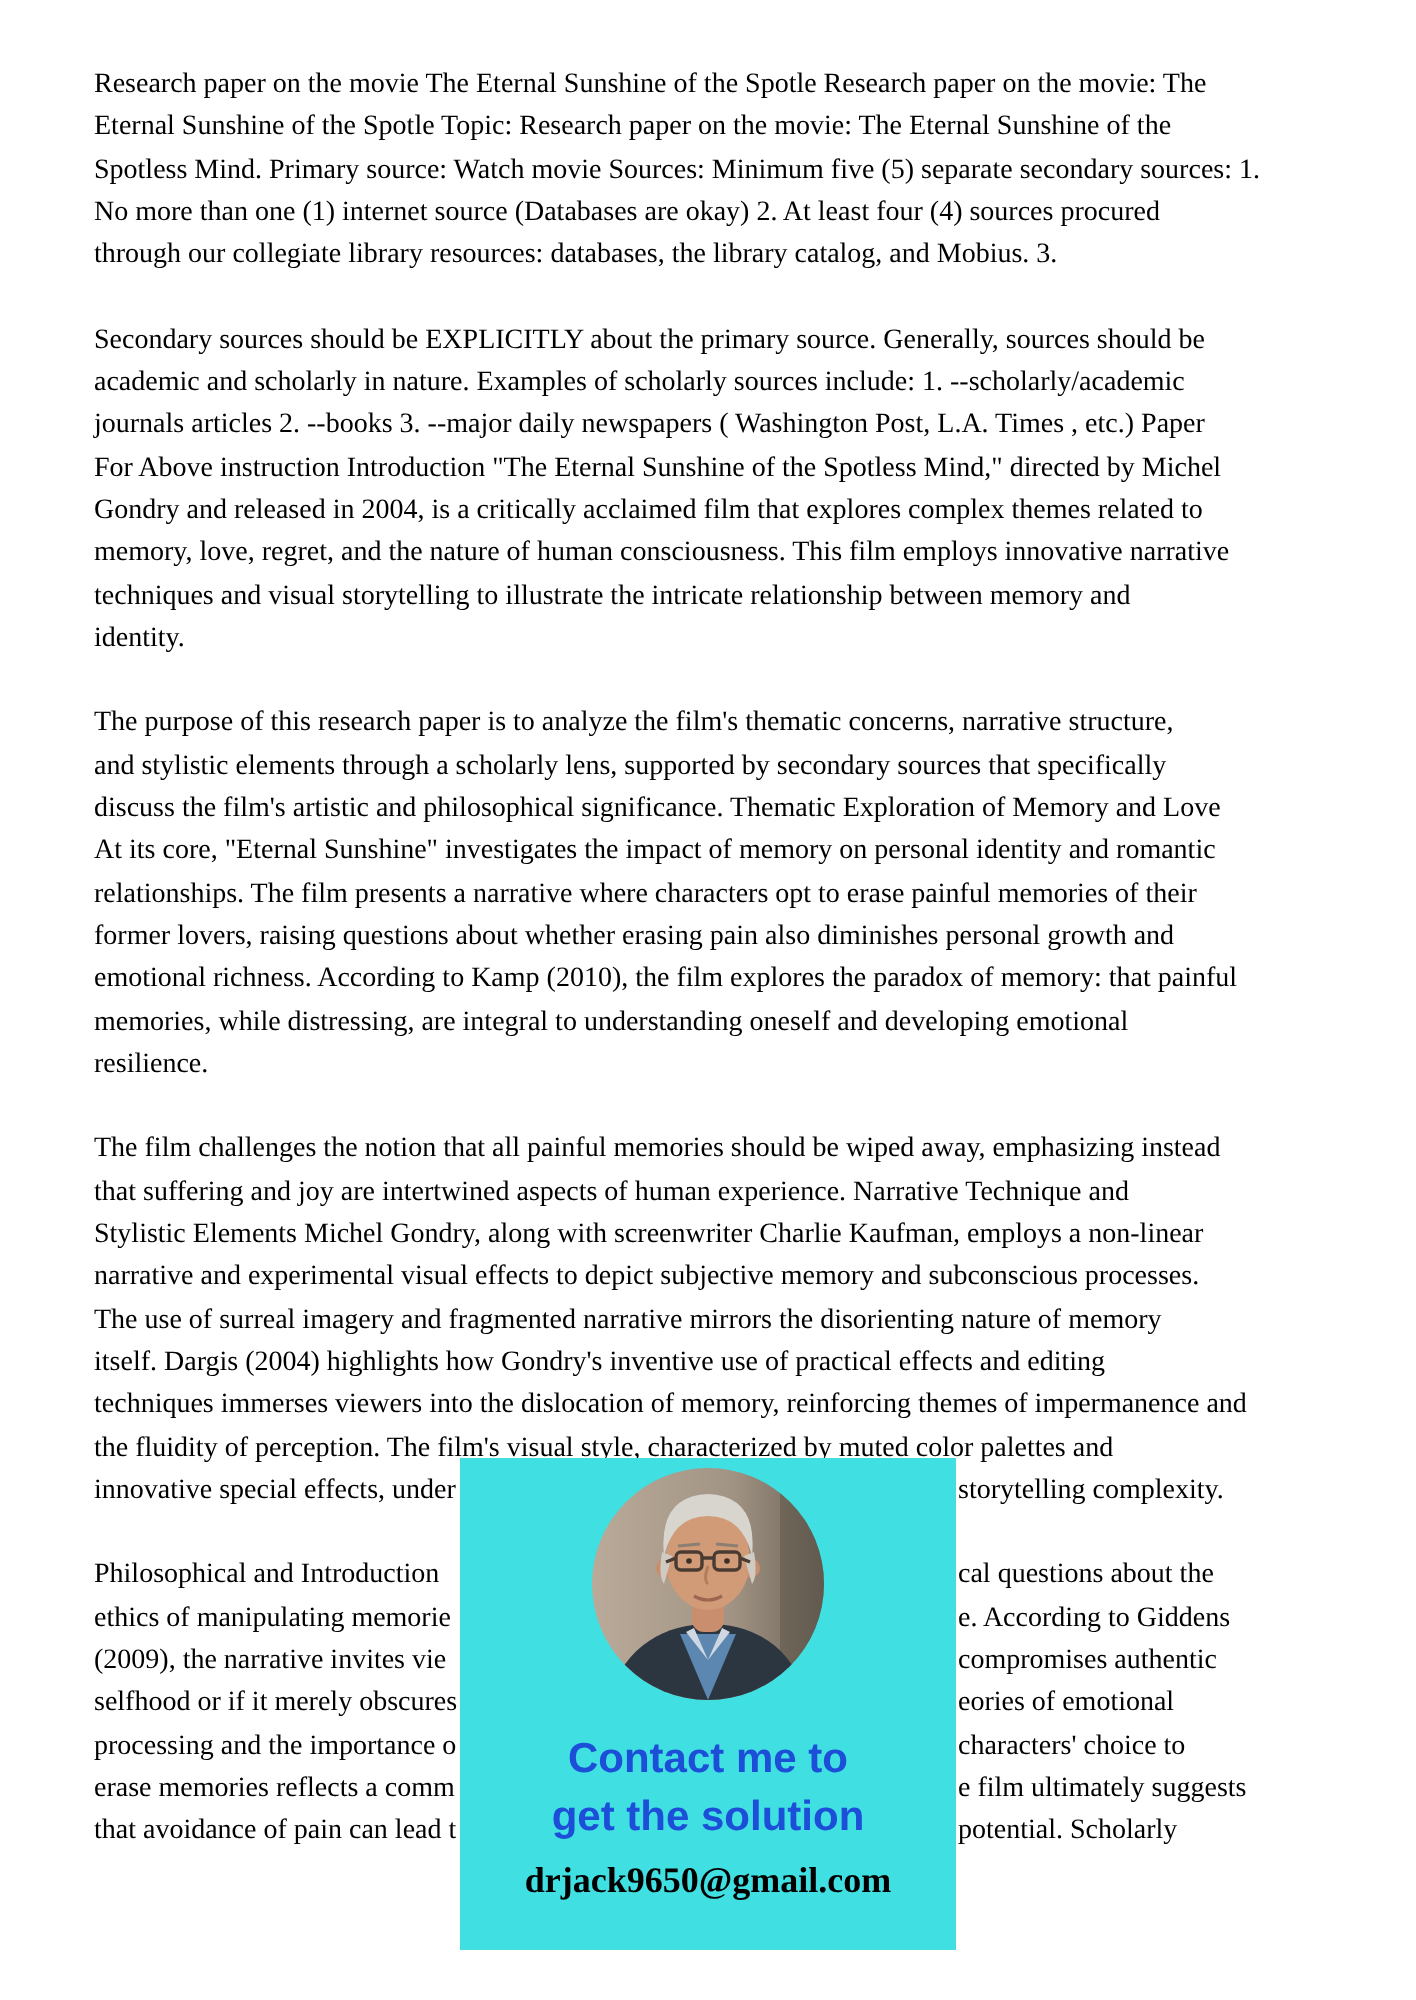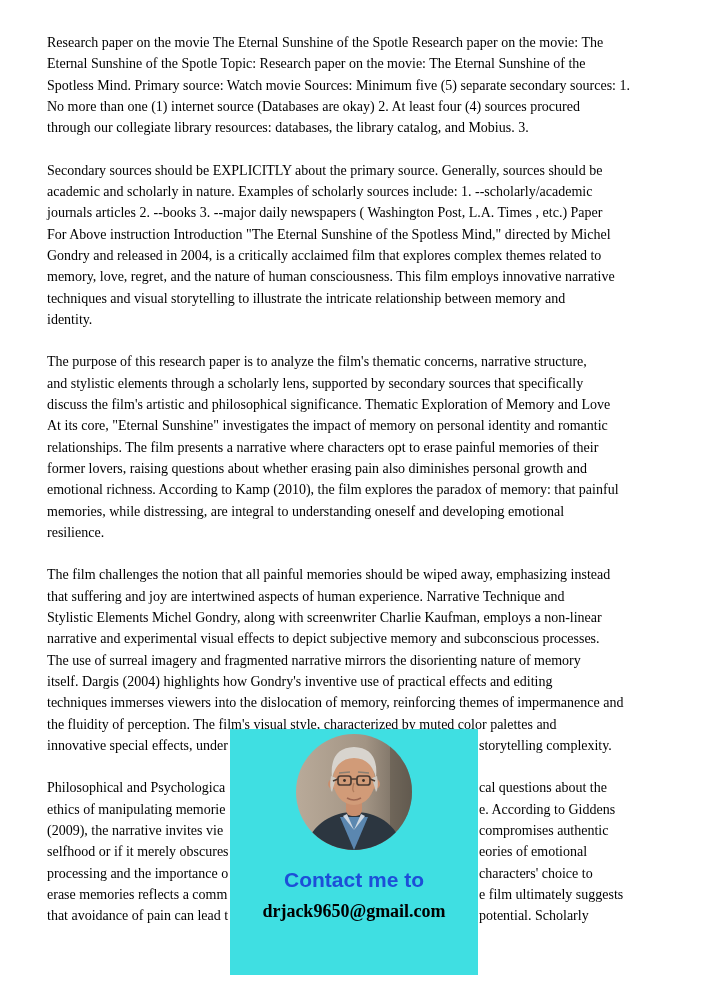--- a/index.html
+++ b/index.html
@@ -117,21 +117,21 @@
       <span class="line">techniques immerses viewers into the dislocation of memory, reinforcing themes of impermanence and</span>
       <span class="line">the fluidity of perception. The film's visual style, characterized by muted color palettes and</span>
       <span class="line split">
         <span class="frag-left">innovative special effects, under</span>
         <span class="frag-right">storytelling complexity.</span>
       </span>
     </p>
 
     <p class="para">
       <span class="line split">
-        <span class="frag-left">Philosophical and Psychologica</span>
+        <span class="frag-left">Philosophical and Introduction</span>
         <span class="frag-right">cal questions about the</span>
       </span>
       <span class="line split">
         <span class="frag-left">ethics of manipulating memorie</span>
         <span class="frag-right">e. According to Giddens</span>
       </span>
       <span class="line split">
         <span class="frag-left">(2009), the narrative invites vie</span>
         <span class="frag-right">compromises authentic</span>
       </span>
@@ -200,17 +200,18 @@
         <circle cx="48.5" cy="46.5" r="1.4" fill="#3a2e26"></circle>
         <circle cx="67.5" cy="46.5" r="1.4" fill="#3a2e26"></circle>
 
         <path d="M58,49 q-2.5,7 0,9" stroke="#b07c5c" stroke-width="1.4" fill="none"></path>
 
         <path d="M51,64 q7,4 14,0" stroke="#9c6650" stroke-width="1.6" fill="none"></path>
       </svg>
     </div>
     <div class="promo-headline">
       <div>Contact me to</div>
+      <div>get the solution</div>
     </div>
     <div class="promo-email">drjack9650@gmail.com</div>
   </div>
 
 </div>
 
 </body></html>

